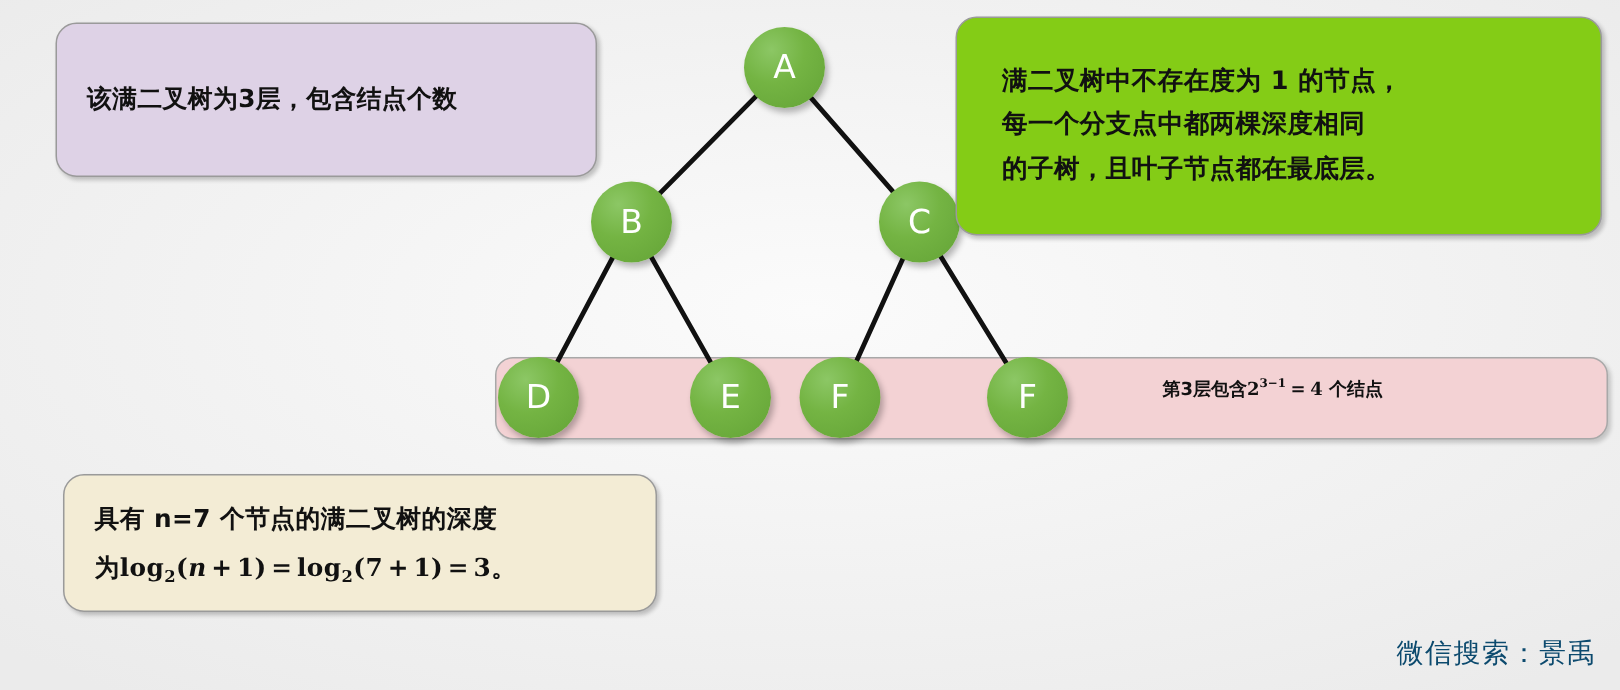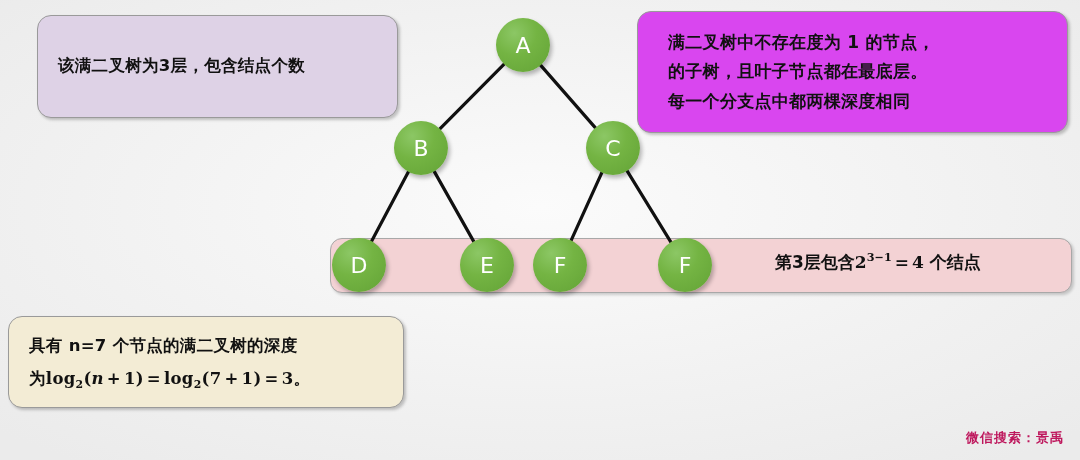--- a/index.html
+++ b/index.html
@@ -41,28 +41,28 @@
   }
 
   #box-purple {
     left: 37px; top: 15px; width: 361px; height: 103px;
     background: #ded2e6;
     padding: 6px 0 6px 20px;
     font-size: 16.5px;
     line-height: 1.62;
   }
   #box-blue {
-    left: 637px; top: 11px; width: 431px; height: 122px;
-    background: #d946ef;
+    left: 637px; top: 11px; width: 431px; height: 146px;
+    background: #84cc16;
     padding: 6px 0 6px 30px;
     font-size: 17px;
     line-height: 1.72;
   }
   #box-cream {
-    left: 8px; top: 316px; width: 396px; height: 92px;
+    left: 42px; top: 316px; width: 396px; height: 92px;
     background: #f3ecd5;
     padding: 5px 0 4px 20px;
     font-size: 16.5px;
     line-height: 1.95;
   }
 
   
   .mathit { font-style: italic; font-family: "DejaVu Serif", "Liberation Serif", serif; font-weight: bold;}
   .mathrm { font-family: "DejaVu Serif", "Liberation Serif", serif; font-weight: bold; margin-top: 36px;}
   .num    { font-family: "DejaVu Serif", "Liberation Serif", serif; font-weight: bold;}
@@ -76,21 +76,21 @@
     left: 330px; top: 238px; width: 742px; height: 55px;
     background: #f3d2d4;
     border: 1px solid #a8a8a8;
     border-radius: 12px;
     box-shadow: 2px 2px 3px rgba(0,0,0,0.18);
     box-sizing: border-box;
   }
   #level3-label {
     position: absolute;
     left: 775px; top: 251px;
-    font-size: 17px;
+    font-size: 12px;
     font-weight: bold;
     color: #111;
     white-space: nowrap;
     text-align: right;
   }
 
   
   #tree-svg {
     position: absolute;
     left: 0; top: 0;
@@ -109,23 +109,23 @@
     justify-content: center;
     color: #ffffff;
     font-size: 22px;
     font-family: "DejaVu Sans", "Liberation Sans", sans-serif;
   }
 
   
   #watermark {
     position: absolute;
     right: 16px; bottom: 13px;
-    font-size: 13px;
-    font-weight: bold;
-    color: #be185d;
+    font-size: 18px;
+    font-weight: normal;
+    color: #0c4a6e;
     letter-spacing: 1px;
   }
 </style>
 </head>
 <body>
 
 <div id="canvas"></div>
 
 <div id="level3-band"></div>
 
@@ -167,22 +167,22 @@
       <span>F</span>
     </div>
   </div>
 
 <div class="callout" id="box-purple">
   <div class="line">该满二叉树为3层，包含结点个数</div>
 </div>
 
 <div class="callout" id="box-blue">
   <div class="line">满二叉树中不存在度为 1 的节点，</div>
+  <div class="line">每一个分支点中都两棵深度相同</div>
   <div class="line">的子树，且叶子节点都在最底层。</div>
-  <div class="line">每一个分支点中都两棵深度相同</div>
 </div>
 
 <div class="callout" id="box-cream">
   <div class="line">具有 n=7 个节点的满二叉树的深度</div>
   <div class="line">
     <span>为</span><span class="mathrm">log</span><sub class="sb">2</sub><span class="mathrm">(</span><span class="mathit">n</span><span class="op">+</span><span class="num">1</span><span class="mathrm">)</span><span class="op">=</span><span class="mathrm">log</span><sub class="sb">2</sub><span class="mathrm">(</span><span class="num">7</span><span class="op">+</span><span class="num">1</span><span class="mathrm">)</span><span class="op">=</span><span class="num">3</span><span>。</span>
   </div>
 </div>
 
 <div id="watermark">微信搜索：景禹</div>

